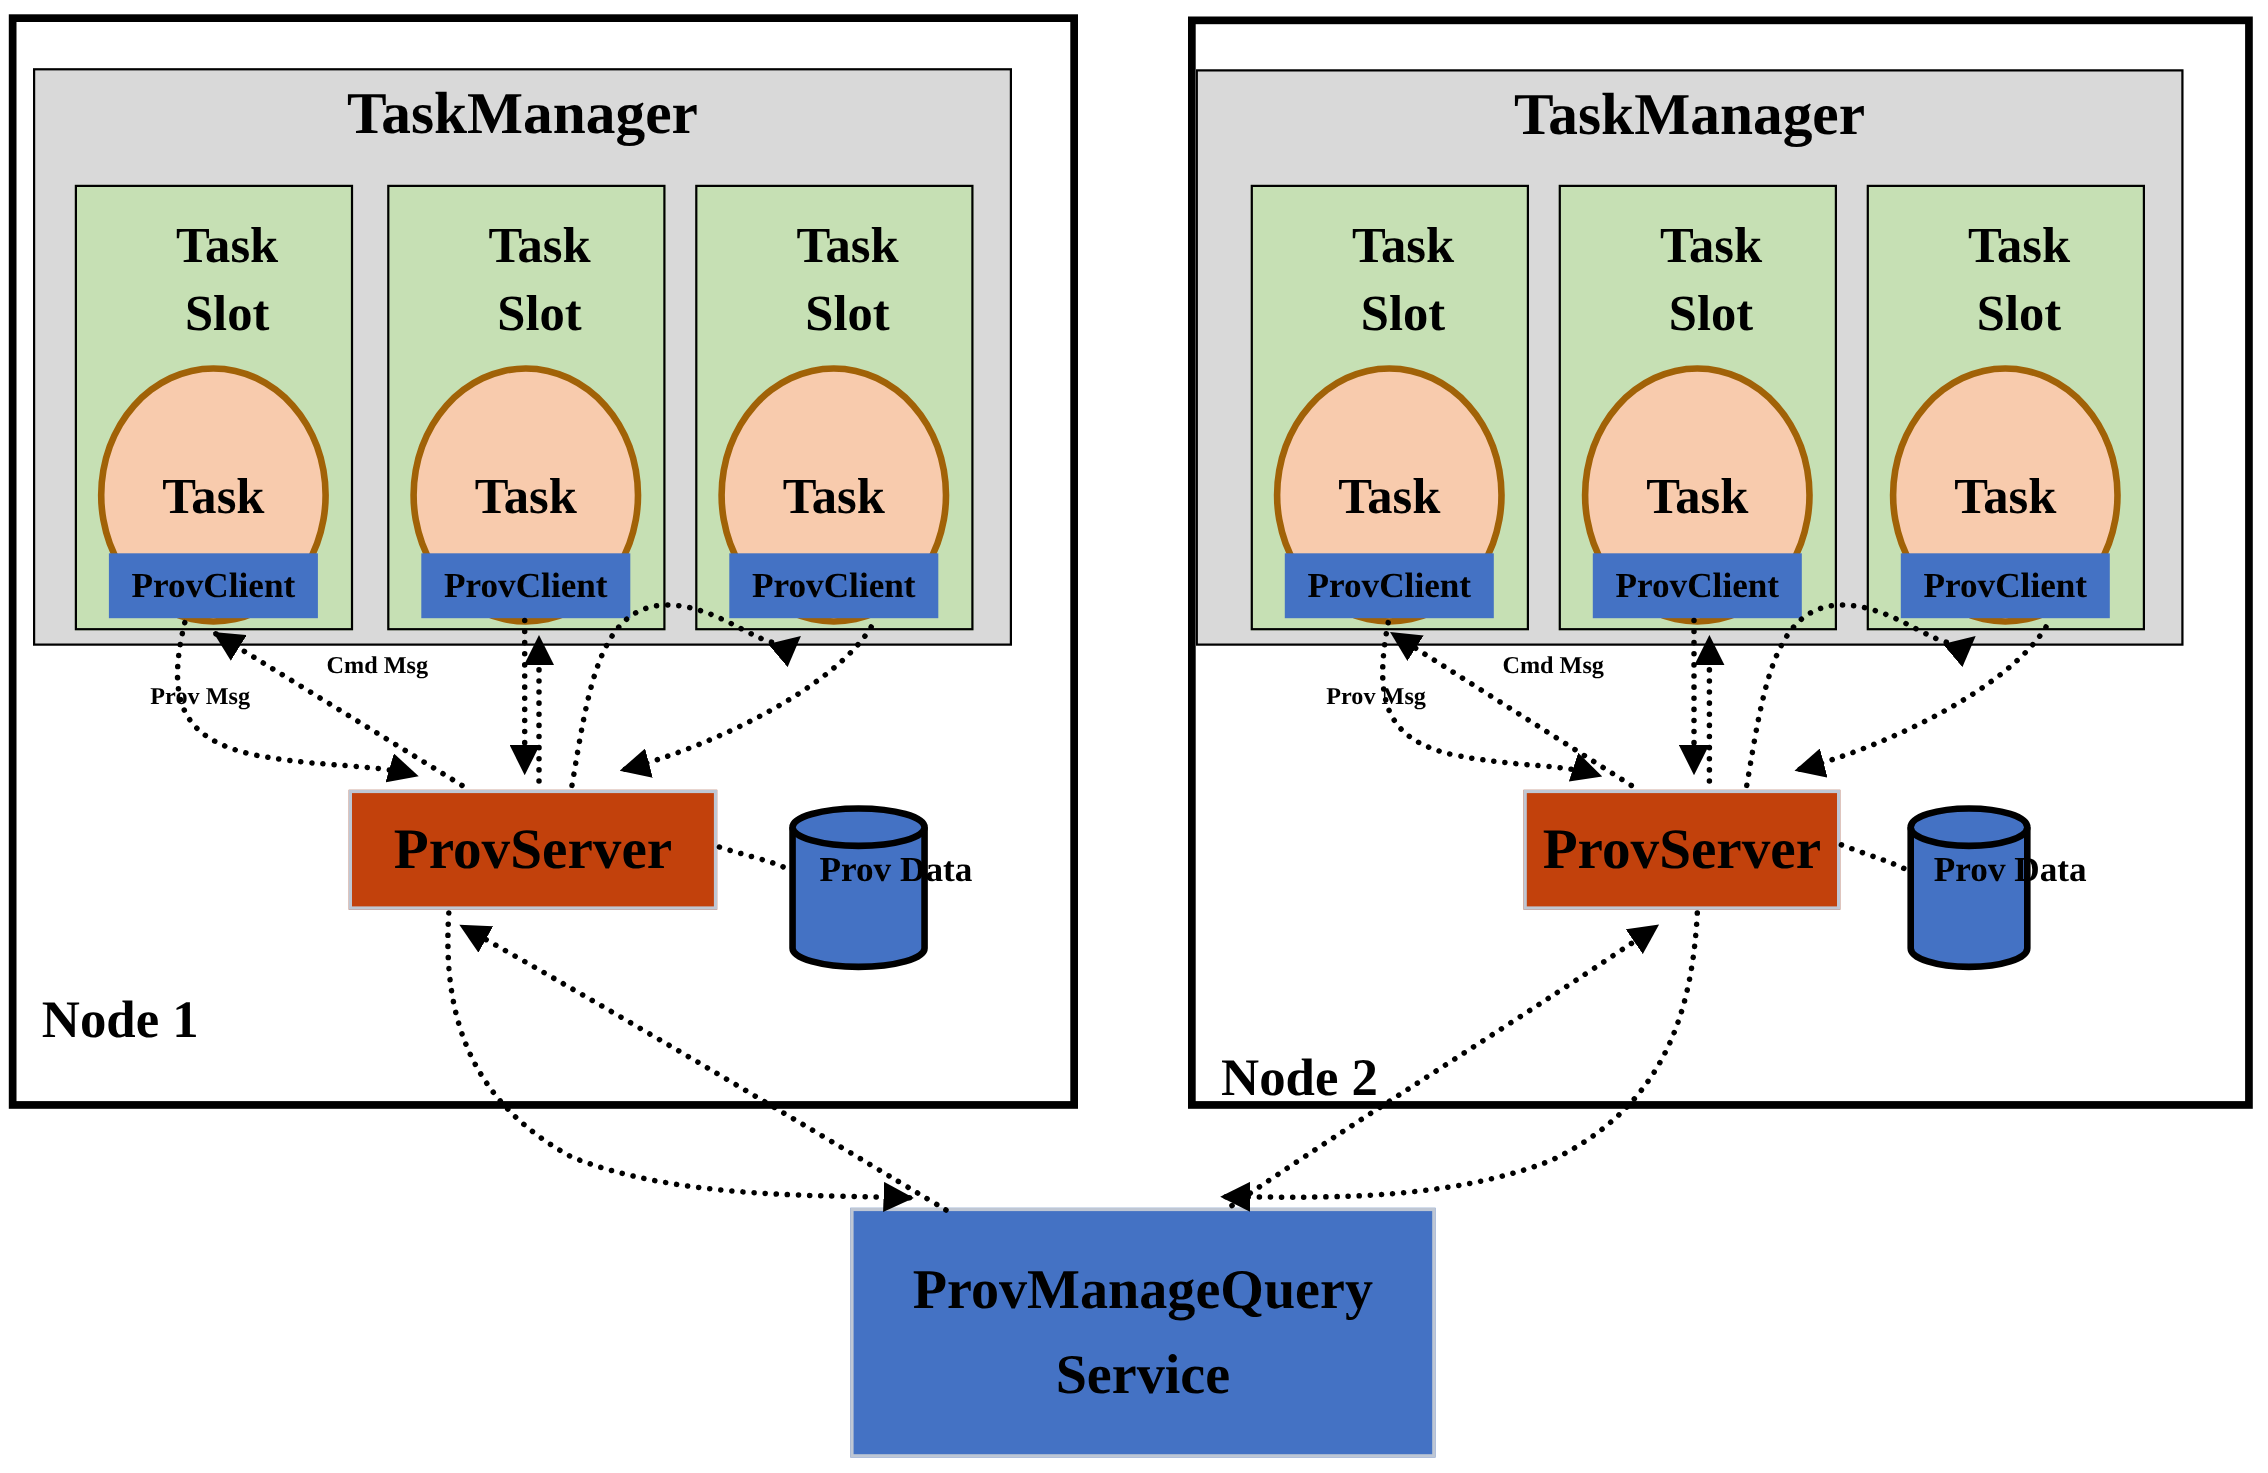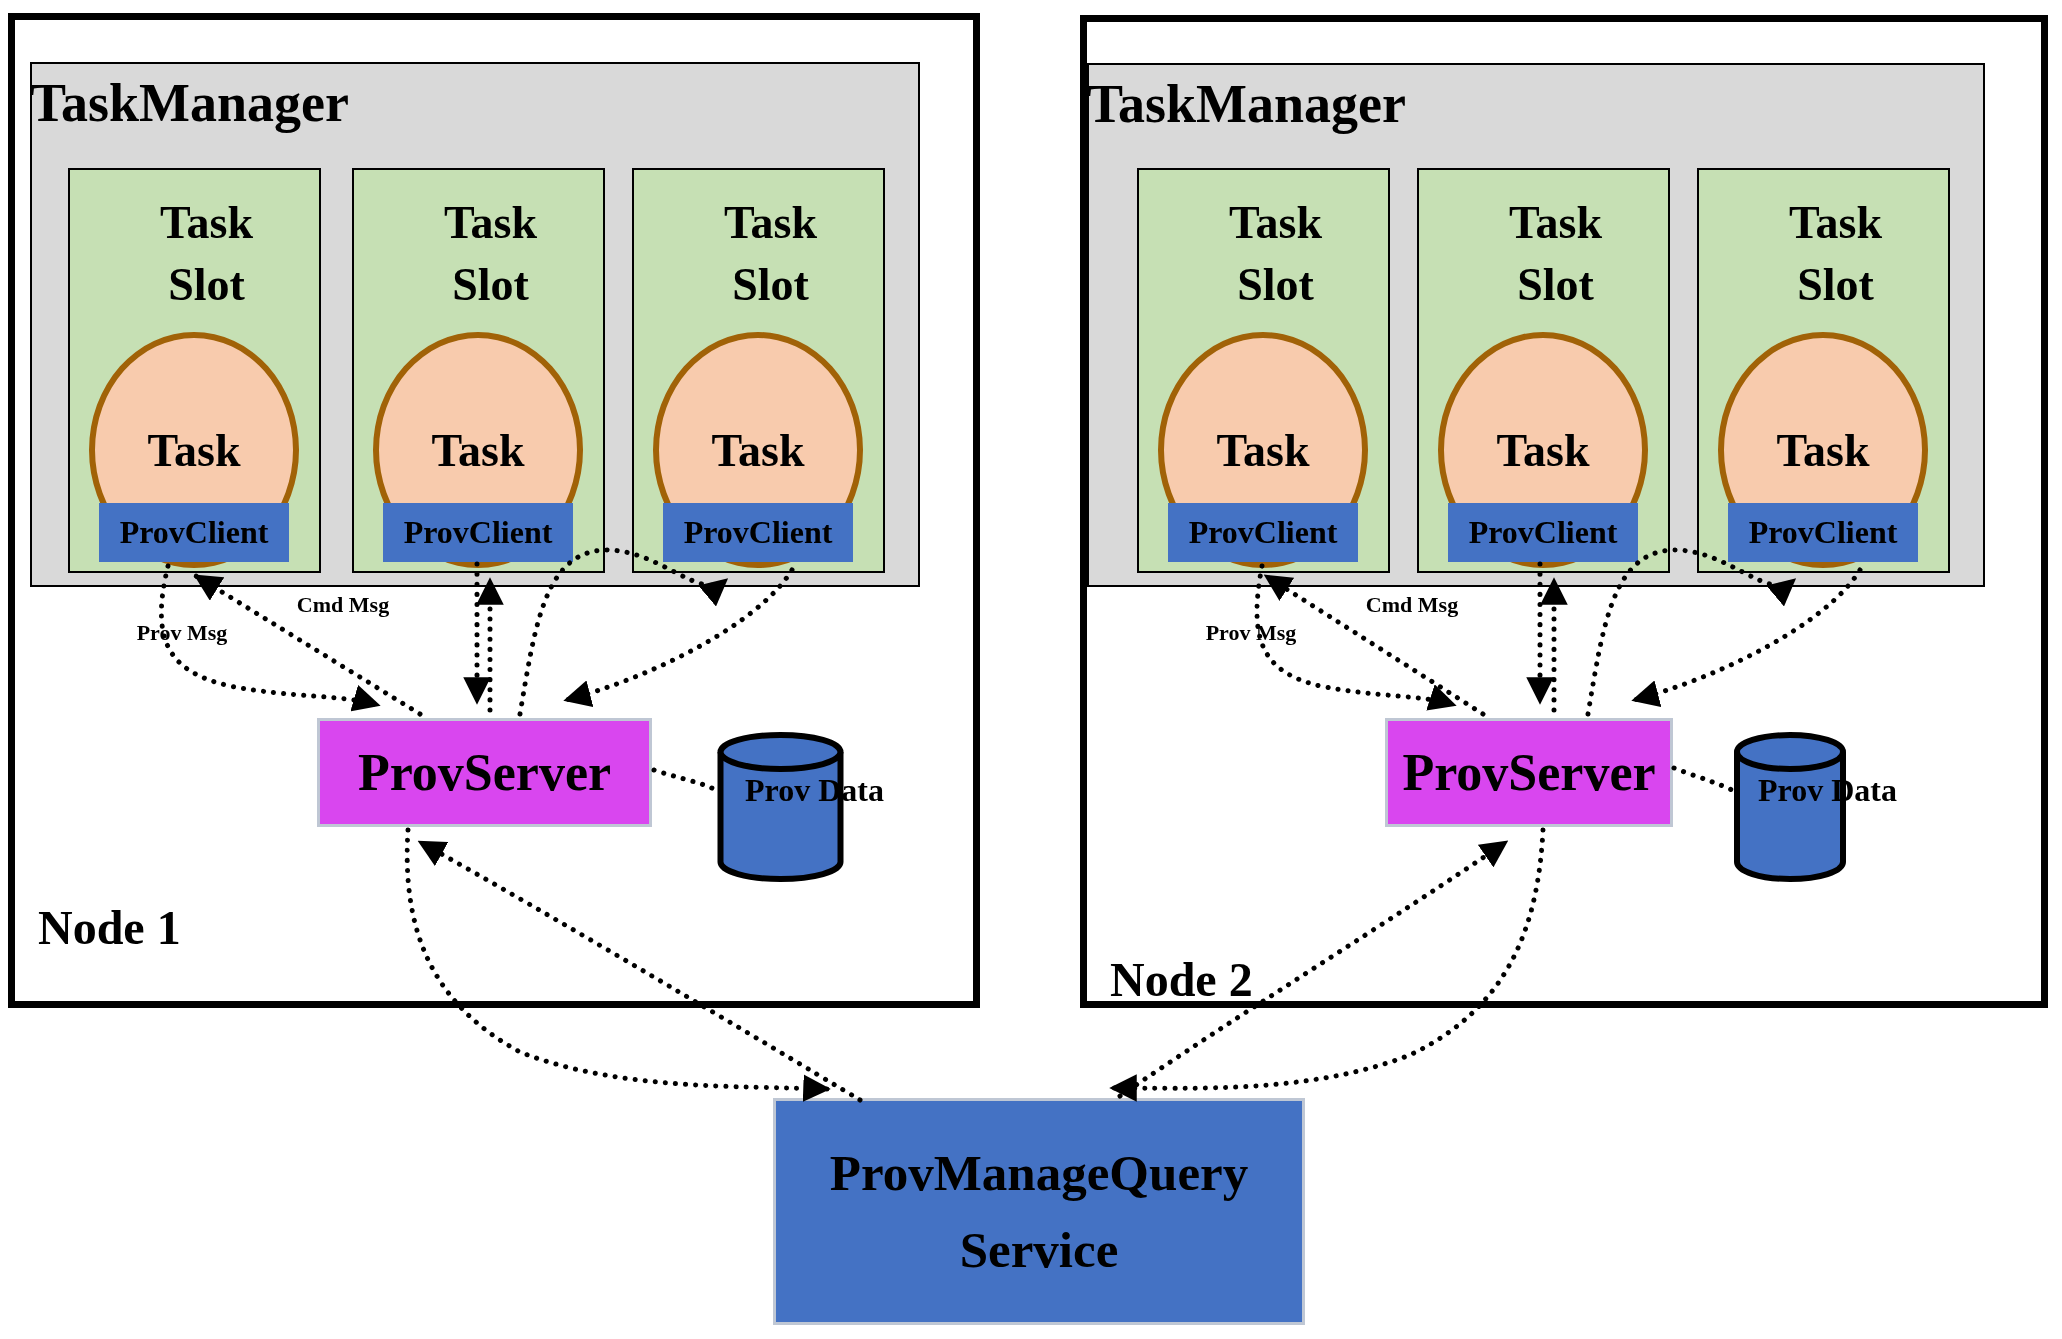--- a/index.html
+++ b/index.html
@@ -2,29 +2,29 @@
 <html><head>
 <meta charset="utf-8">
 <style>
   html,body{margin:0;padding:0;background:#fff;}
   #canvas{position:relative;width:2062px;height:1339px;background:#ffffff;
           font-family:"Liberation Serif","DejaVu Serif",serif;font-weight:bold;color:#000;overflow:hidden;}
   .abs{position:absolute;box-sizing:border-box;}
   .node-box{border:7px solid #000;background:#fff;}
   .node-label{font-size:48px;}
   .tm-box{background:#D9D9D9;border:2px solid #000;}
-  .tm-title{font-size:54px;}
+  .tm-title{text-align:center;font-size:54px;}
   .slot{background:#C6E0B4;border:2px solid #000;}
   .slot-title{position:absolute;left:12px;top:22px;width:100%;display:flex;justify-content:center;}
   .slot-title span{display:block;width:140px;text-align:center;font-size:46px;line-height:1.35;}
   .task-ellipse{background:#F8CBAD;border:6px solid #a16207;border-radius:50%;
                 display:flex;align-items:center;justify-content:center;font-size:46px;}
   .provclient{background:#4472C4;display:flex;align-items:center;justify-content:center;
               font-size:32px;z-index:3;}
-  .provserver{background:#d946ef;border:3px solid #bfc7d4;display:flex;align-items:center;justify-content:center;
+  .provserver{background:#c2410c;border:3px solid #bfc7d4;display:flex;align-items:center;justify-content:center;
               font-size:52px;z-index:2;}
   .service{background:#4472C4;border:3px solid #bfc7d4;display:flex;align-items:center;justify-content:center;
            text-align:center;z-index:2;}
   .service span{display:block;width:490px;font-size:51px;line-height:1.5;}
   .cyl-text{font-size:32px;line-height:1.4;z-index:3;}
   .msg-label{width:110px;text-align:center;font-size:22px;line-height:1.22;z-index:4;}
   svg.layer{position:absolute;left:0;top:0;z-index:5;pointer-events:none;}
   svg.cyl{z-index:2;}
   .arrow{stroke:#000;stroke-width:5;fill:none;stroke-linecap:round;stroke-dasharray:0.1 10;}
 </style>

